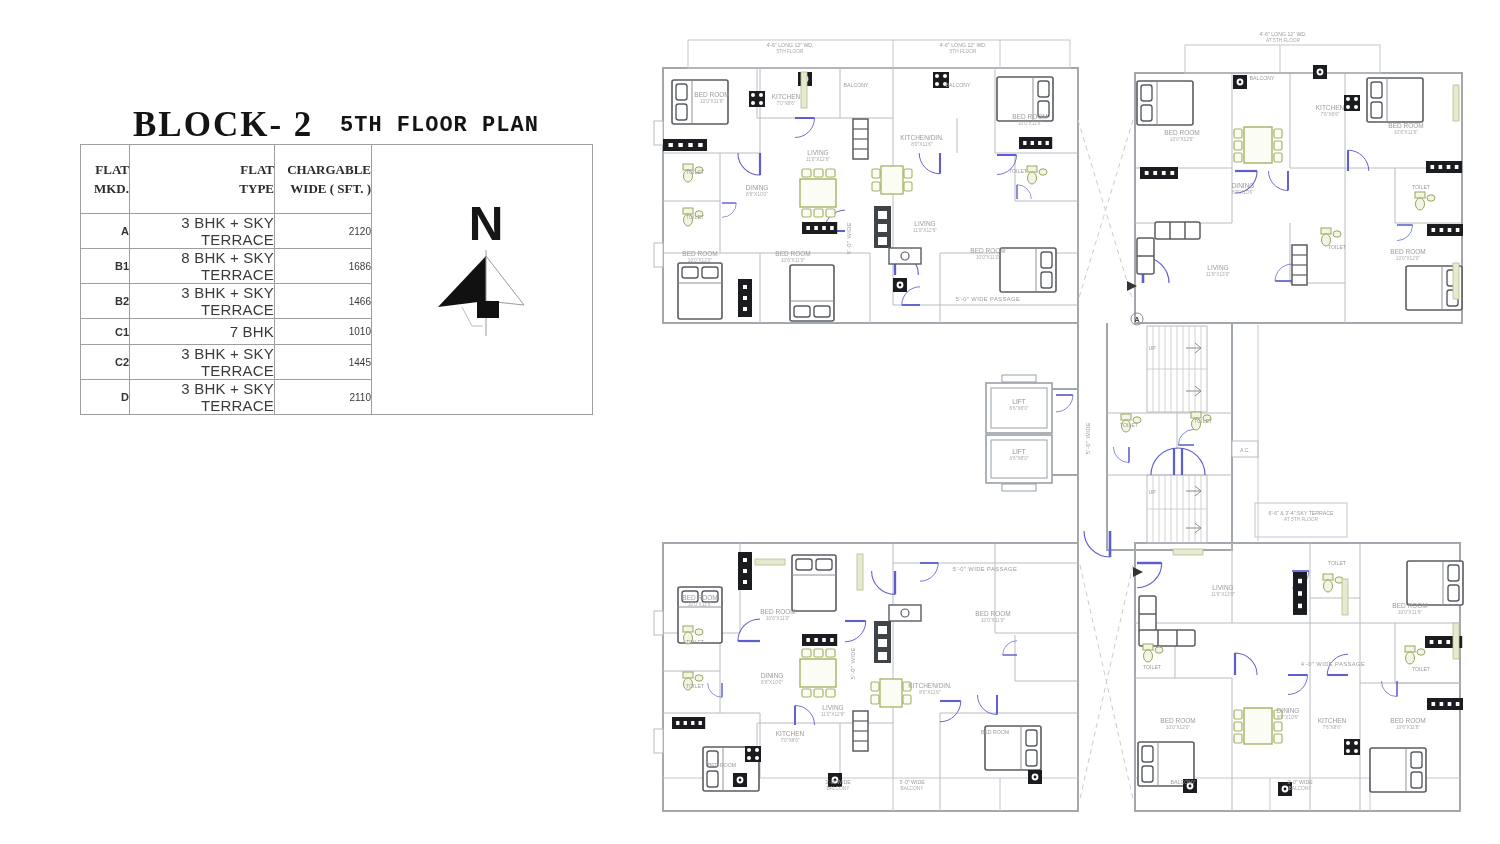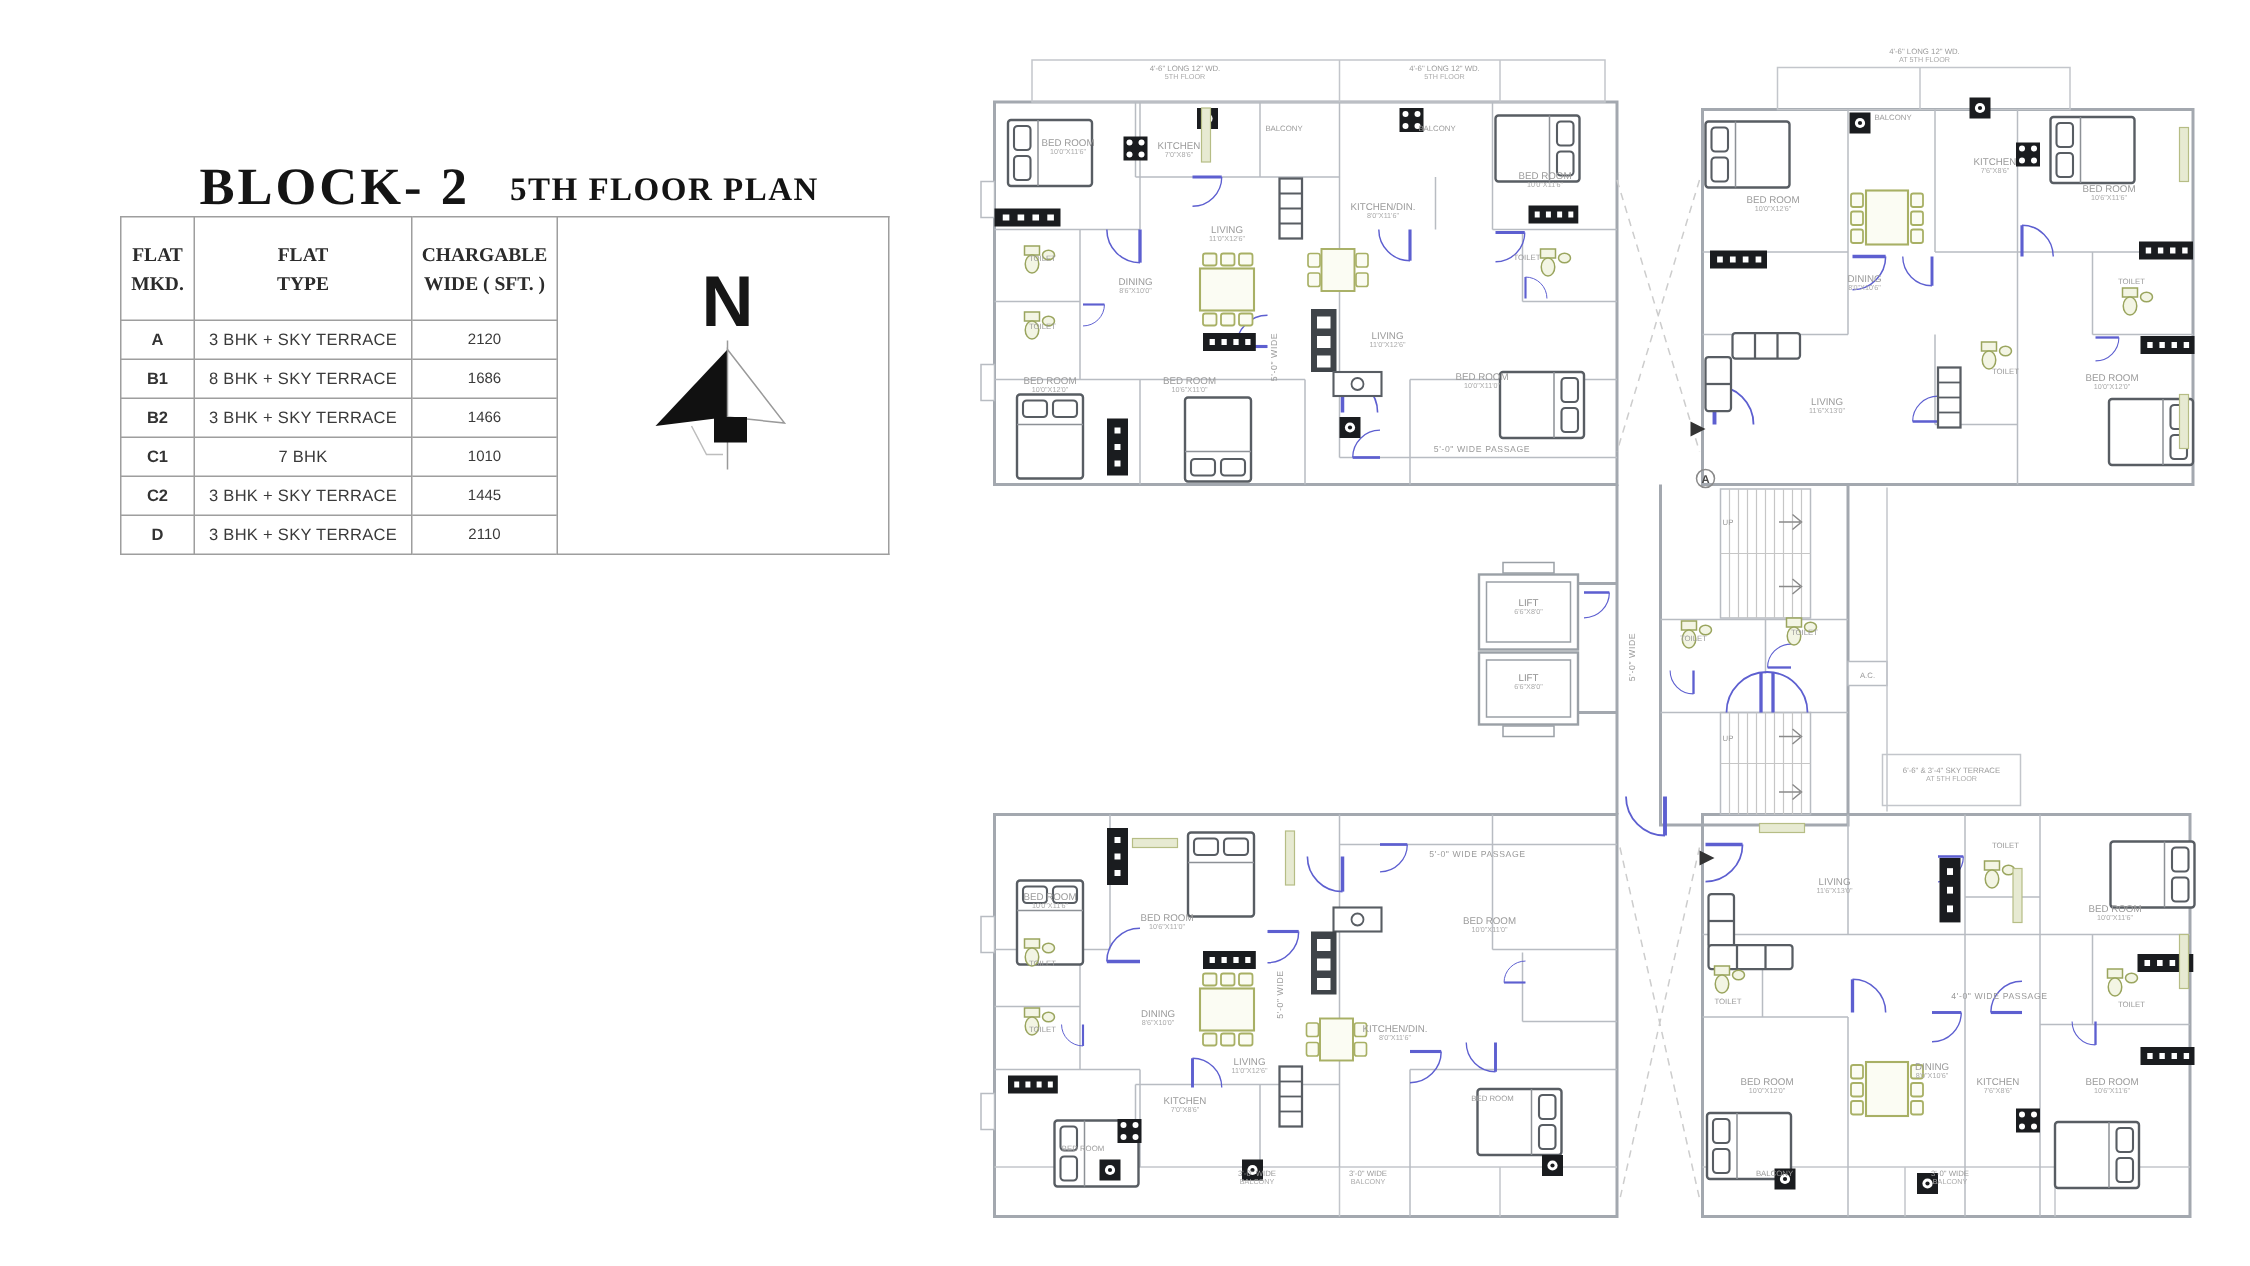--- a/index.html
+++ b/index.html
@@ -1,28 +1,28 @@
 <!DOCTYPE html>
 <html><head>
 <meta charset="utf-8">
 <style>
   html,body{margin:0;padding:0;background:#fff;}
   .stage{position:relative;width:1500px;height:844px;background:#fff;overflow:hidden;
          font-family:"Liberation Sans",sans-serif;margin-top:23px;}
   
   .block-title{position:absolute;left:133px;top:82px;font-family:"Liberation Serif",serif;
     font-weight:bold;font-size:35px;letter-spacing:2px;color:#141414;}
-  .floor-title{position:absolute;left:340px;top:90px;font-family:Liberation Serif, serif;
+  .floor-title{position:absolute;left:340px;top:90px;font-family:Liberation Mono, monospace;
     font-weight:bold;font-size:22px;letter-spacing:1px;color:#141414;}
   
   table.flat-table{position:absolute;left:80px;top:121px;border-collapse:collapse;table-layout:fixed;}
-  table.flat-table td{border:1px solid #9e9e9e;text-align:center;vertical-align:middle;padding:0;}
+  table.flat-table td{border:1px solid #9e9e9e;text-align:right;vertical-align:middle;padding:0;}
   td.h{font-family:"Liberation Serif",serif;font-weight:bold;font-size:13px;color:#2b2b2b;line-height:1.5;}
   td.flat{font-size:11px;font-weight:bold;color:#333;}
-  td.typ{font-size:11px;color:#3a3a3a;letter-spacing:.2px;}
+  td.typ{font-size:15px;color:#3a3a3a;letter-spacing:.2px;}
   td.area{font-size:10px;color:#3a3a3a;}
   td.north-cell{background:#fff;}
   
   svg.plan{position:absolute;left:650px;top:0;}
   .lbl{fill:#9b9b9b;text-anchor:middle;font-family:"Liberation Sans",sans-serif;}
   .room{font-size:6.5px;}
   .tiny{font-size:5.2px;}
   .note{font-size:5.2px;}
   .passage{font-size:5.8px;letter-spacing:.4px;}
   .lift{font-size:6.5px;fill:#8f8f8f;}

